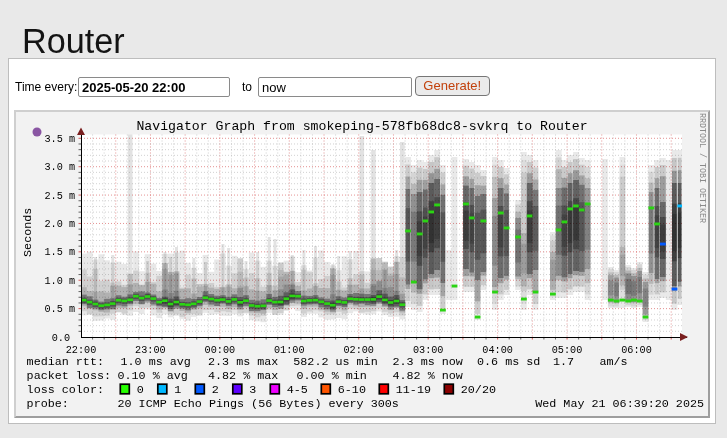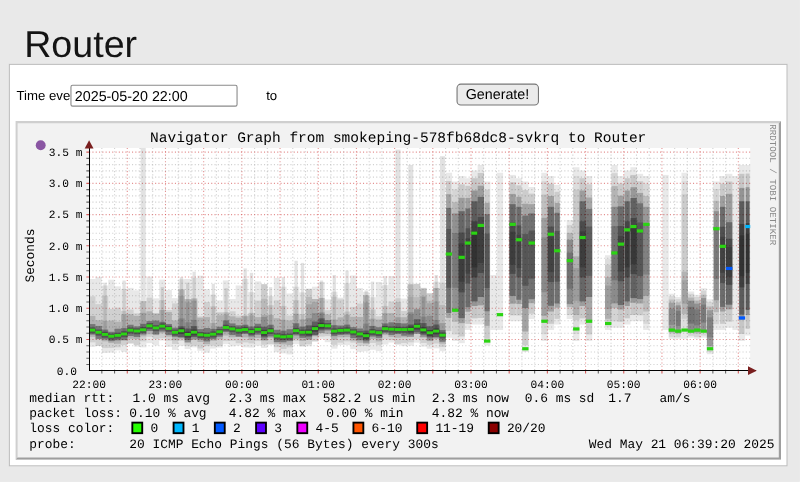--- a/index.html
+++ b/index.html
@@ -1,31 +1,32 @@
 <!DOCTYPE html>
 <html><head><meta charset="utf-8"><style>
 html,body{margin:0;padding:0;background:#e9e9e9;width:727px;height:438px;overflow:hidden;}
 body{font-family:"Liberation Sans",sans-serif;position:relative;}
 h1{position:absolute;left:6px;top:5.5px;margin:16px;font-size:34.2px;font-weight:400;color:#141414;letter-spacing:0px;}
 .box{position:absolute;left:8px;top:58px;width:706px;height:364px;background:#ffffff;border:1px solid #bdbdbd;}
 .frm{position:absolute;left:6px;top:21px;font-size:12px;color:#000;}
 .inp{position:absolute;height:18px;border:1px solid #8a8a8a;border-radius:2px;font-family:"Liberation Sans",sans-serif;font-size:13px;padding:0 0 0 3px;margin:0;background:#fff;color:#000;}
-.btn{position:absolute;left:405.5px;top:17.3px;width:75.5px;height:19.5px;background:#ebebeb;border:1px solid #767676;border-radius:4px;font-family:"Liberation Sans",sans-serif;font-size:13px;color:#000000;text-align:center;line-height:18px;box-sizing:border-box;}
+.btn{position:absolute;left:405.5px;top:17.3px;width:75.5px;height:19.5px;background:#ebebeb;border:1px solid #767676;border-radius:4px;font-family:"Liberation Sans",sans-serif;font-size:13px;color:#c2410c;text-align:center;line-height:18px;box-sizing:border-box;}
 svg text{font-family:"Liberation Mono",monospace;fill:#000;white-space:pre;}
 .ti{font-size:13.2px;}
 .ax{font-size:10.2px;}
 .lg{font-size:11.72px;}
 .rr{font-size:8.3px;fill:#8a8a8a;letter-spacing:0.02px;}
 </style></head>
 <body>
 <h1>Router</h1>
 <div class="box">
   <span class="frm" style="top:21px;">Time every:</span>
-  <input class="inp" style="left: 55px; top: 18px; width: 146.5px;" value="2025-05-20 22:00">
+  <input class="inp" style="left: 69px; top: 18px; width: 146.5px; font-weight: bold;" value="2025-05-20 22:00">
   <span class="frm" style="left:233px;top:21px;">to</span>
+  <input class="inp" style="left: 249px; top: 18px; width: 148.5px;" value="now">
   <div class="btn">Generate!</div>
 <svg width="696" height="308" viewBox="0 0 696 308" style="position:absolute;left:5px;top:51px;">
 <rect x="0" y="0" width="696" height="308" fill="#f2f2f2"></rect>
 <path d="M0,0 L696,0 L694,2 L2,2 L2,306 L0,308 Z" fill="#cfcfcf"></path>
 <path d="M696,308 L0,308 L2,306 L694,306 L694,2 L696,0 Z" fill="#9e9e9e"></path>
 <rect x="67" y="24.5" width="601" height="202.5" fill="#ffffff"></rect>
 <text x="348.0" y="19.5" text-anchor="middle" class="ti">Navigator Graph from smokeping-578fb68dc8-svkrq to Router</text>
 <circle cx="23" cy="22" r="4.5" fill="#8a56a3"></circle>
 <text x="17" y="122.3" class="lg" transform="rotate(-90 17 122.3)" text-anchor="middle" style="dominant-baseline:auto">Seconds</text>
 <text x="686" y="3" class="rr" transform="rotate(90 686 3)">RRDTOOL / TOBI OETIKER</text>

